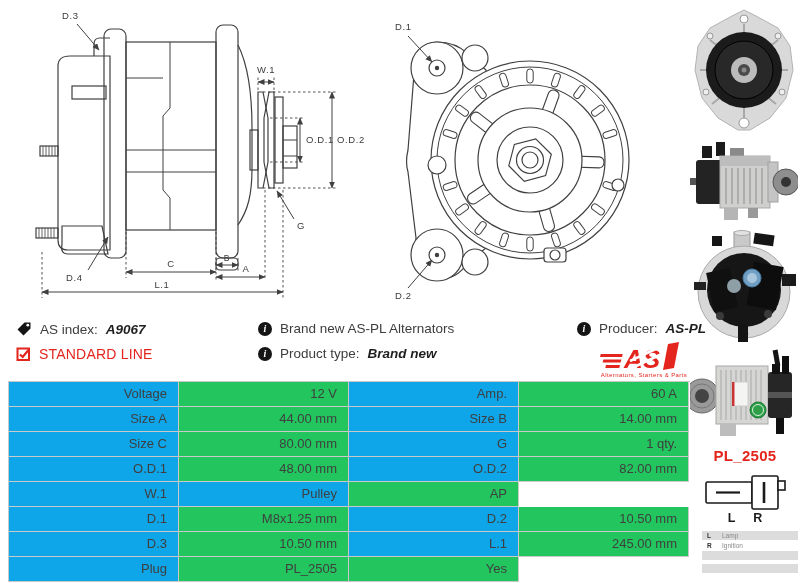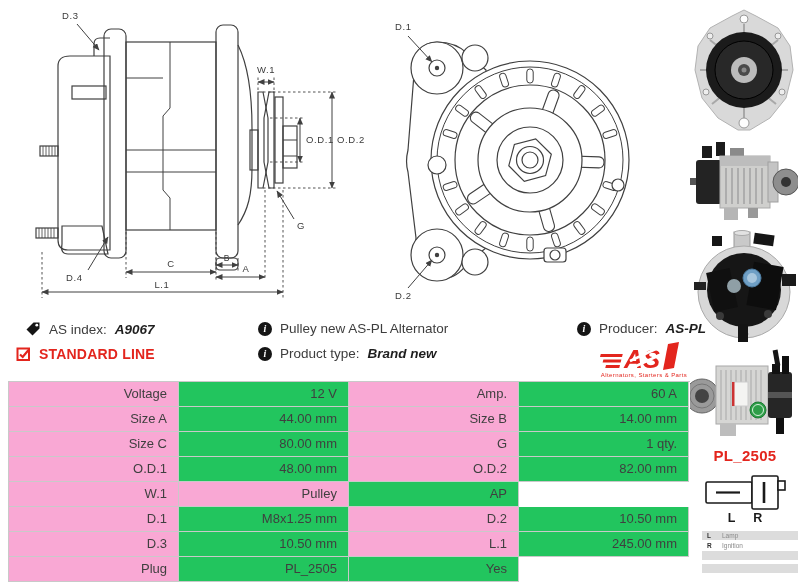--- a/index.html
+++ b/index.html
@@ -8,28 +8,28 @@
   .abs{position:absolute;}
   svg{display:block;font-family:"Liberation Sans",sans-serif;}
   .dimtxt{font-size:9.5px;fill:#3a3a3a;letter-spacing:.6px;}
   .dimtxt.sm{font-size:8.5px;}
   
   .info-item{position:absolute;display:flex;align-items:center;gap:8px;font-size:13.5px;white-space:nowrap;}
   .info-item .b{font-weight:bold;color:#1e1e1e;font-style:italic;}
   .iicon{width:14px;height:14px;border-radius:50%;background:#151515;color:#fff;
          display:inline-flex;align-items:center;justify-content:center;
          font-size:10px;font-weight:bold;font-family:"Liberation Serif",serif;font-style:italic;flex:0 0 auto;}
-  .redline{color:#e3251d;font-weight:bold;font-size:14px;letter-spacing:.2px;}
+  .redline{color:#e3251d;font-weight:normal;font-size:14px;letter-spacing:.2px;}
   
   .spec{position:absolute;left:8px;top:381px;width:681px;
         border-top:1px solid #c9c9c9;border-left:1px solid #c9c9c9;font-size:13px;}
   .trow{display:flex;height:25px;line-height:24px;}
   .cell{box-sizing:border-box;width:170px;text-align:right;padding-right:11px;
         border-right:1px solid #c9c9c9;border-bottom:1px solid #c9c9c9;overflow:hidden;color:#3f3f3f;}
-  .lbl{background:#f9a8d4;}
+  .lbl{background:#0ea5e9;}
   .val{background:#22c55e;}
   
   .plug-name{position:absolute;left:690px;top:447px;width:110px;text-align:center;
              font-size:15px;font-weight:bold;color:#e3251d;letter-spacing:.3px;}
   .pin-letters{position:absolute;left:700px;top:511px;width:90px;display:flex;justify-content:center;gap:18px;
                font-size:12.5px;font-weight:bold;color:#1a1a1a;}
   .legend{position:absolute;left:702px;top:531px;width:96px;font-size:6.5px;}
   .lrow{display:flex;height:9px;line-height:9px;margin-bottom:1px;}
   .lrow.gray{background:#dcdcdc;}
   .lpin{width:20px;padding-left:5px;font-weight:bold;color:#2e2e2e;box-sizing:border-box;}
@@ -259,40 +259,40 @@
     <circle cx="68" cy="62" r="5.5" fill="none" stroke="#d8f0dc"></circle>
     <rect x="78" y="24" width="24" height="46" rx="3" fill="#262626"></rect>
     <rect x="82" y="16" width="8" height="10" fill="#111"></rect>
     <rect x="92" y="8" width="7" height="18" fill="#0f0f0f"></rect>
     <rect x="84" y="2" width="5" height="16" fill="#151515" transform="rotate(-10 86 10)"></rect>
     <rect x="78" y="44" width="24" height="6" fill="#555"></rect>
     <rect x="86" y="70" width="8" height="16" fill="#101010"></rect>
     <rect x="30" y="76" width="16" height="12" fill="#bdbdbd"></rect>
   </svg>
 
-  <div class="info-item" style="left:25px;top:321px">
+  <div class="info-item" style="left:16px;top:321px">
     <svg width="16" height="16" viewBox="0 0 16 16">
       <path d="M1.5,8.5 L8.5,1.5 L14.5,1.5 L14.5,7.5 L7.5,14.5 Z" fill="#151515"></path>
       <circle cx="11.8" cy="4.2" r="1.4" fill="#fff"></circle>
     </svg>
     <span>AS index:</span>
     <span class="b">A9067</span>
   </div>
 
   <div class="info-item" style="left:16px;top:346px">
     <svg width="15" height="15" viewBox="0 0 15 15">
       <rect x="1.5" y="1.5" width="11.5" height="11.5" fill="none" stroke="#e3251d" stroke-width="2"></rect>
       <path d="M4,7.5 L6.7,10 L12.5,3" fill="none" stroke="#e3251d" stroke-width="2.2"></path>
     </svg>
     <span class="redline">STANDARD LINE</span>
   </div>
 
   <div class="info-item" style="left:258px;top:321px">
     <span class="iicon">i</span>
-    <span>Pulley new AS-PL Alternator</span>
+    <span>Brand new AS-PL Alternators</span>
   </div>
 
   <div class="info-item" style="left:258px;top:346px">
     <span class="iicon">i</span>
     <span>Product type:</span>
     <span class="b">Brand new</span>
   </div>
 
   <div class="info-item" style="left:577px;top:321px">
     <span class="iicon">i</span>

